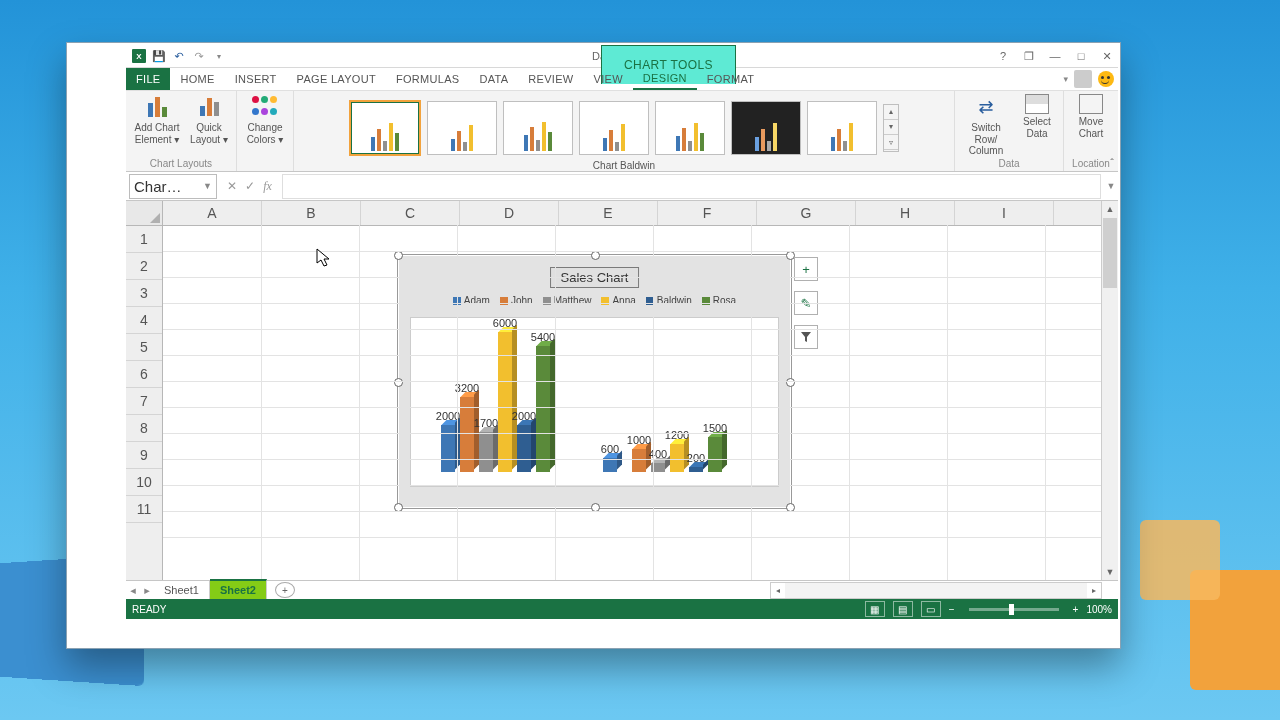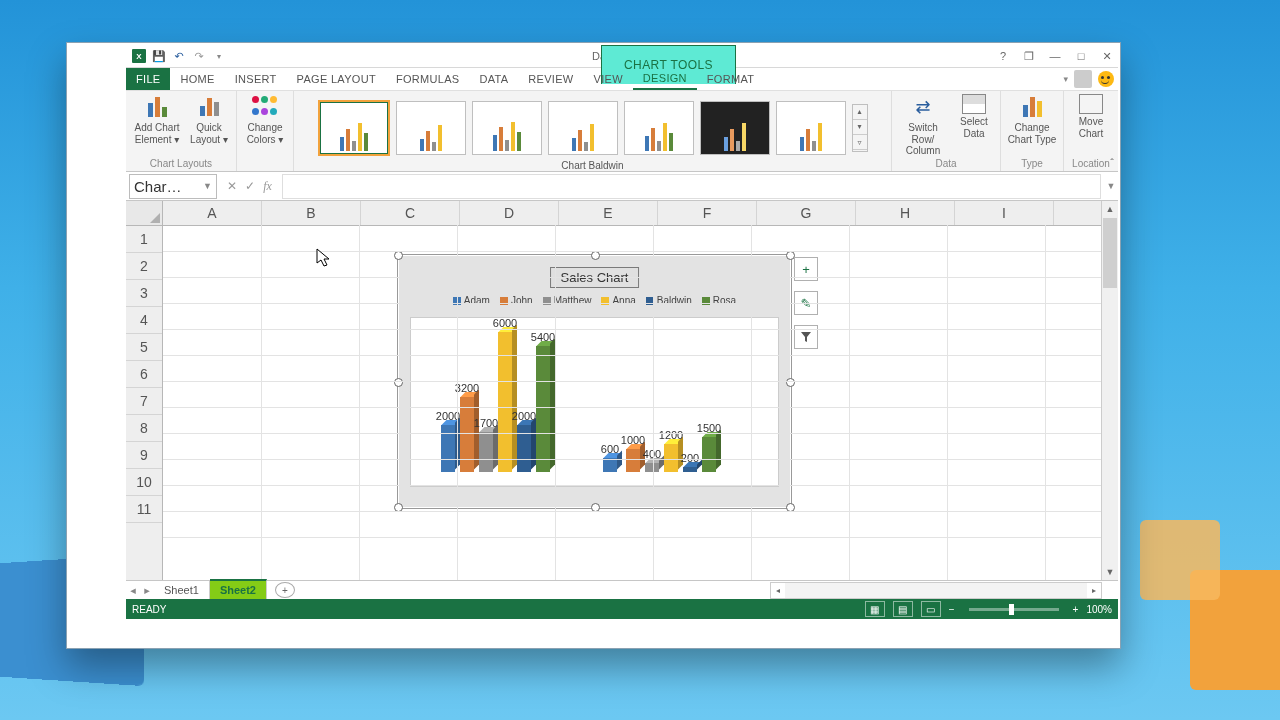--- a/index.html
+++ b/index.html
@@ -288,35 +288,20 @@
 Column</small>
         </div>
         <div class="rbtn" style="width:40px">
           <div class="ic" style="border:1px solid #888;width:22px;height:18px;background:linear-gradient(#ddd 50%,#fff 50%);"></div>
           <small>Select Data</small>
         </div>
       </div>
       <div class="label">Data</div>
     </div>
 
-    <div class="ribbon-group">
-      <div class="items">
-        <div class="rbtn">
-          <div class="ic">
-                <div class="ic-bar">
-                  <span style="height:12px;background:#3e77b5"></span>
-                  <span style="height:20px;background:#d77d3a"></span>
-                  <span style="height:16px;background:#f2bf2e"></span>
-                </div>
-              </div>
-          <small>Change Chart Type</small>
-        </div>
-      </div>
-      <div class="label">Type</div>
-    </div>
 
     <div class="ribbon-group" style="border-right:none">
       <div class="items">
         <div class="rbtn" style="width:42px">
           <div class="ic" style="border:1px solid #888;width:22px;height:18px;"></div>
           <small>Move Chart</small>
         </div>
       </div>
       <div class="label">Location</div>
     </div>
@@ -438,21 +423,21 @@
                     <div class="lbl">2000</div>
                   </div>
                   <div class="bar3d" style="margin-right: 3px;">
                     <div class="face" style="height: 126px; background: rgb(90, 138, 58);"></div>
                     <div class="top" style="background: rgb(90, 138, 58);"></div>
                     <div class="side" style="background: rgb(90, 138, 58); height: 126px;"></div>
                     <div class="lbl">5400</div>
                   </div>
                 </div>
                 <div class="cluster" style="left: 192px;">
-                  <div class="bar3d" style="margin-right: 7px;">
+                  <div class="bar3d" style="margin-right: 13px;">
                     <div class="face" style="height: 14px; background: rgb(62, 119, 181);"></div>
                     <div class="top" style="background: rgb(62, 119, 181);"></div>
                     <div class="side" style="background: rgb(62, 119, 181); height: 14px;"></div>
                     <div class="lbl">600</div>
                   </div>
                   <div class="bar3d" style="margin-right: 3px;">
                     <div class="face" style="height: 23.3333px; background: rgb(215, 125, 58);"></div>
                     <div class="top" style="background: rgb(215, 125, 58);"></div>
                     <div class="side" style="background: rgb(215, 125, 58); height: 23.3333px;"></div>
                     <div class="lbl">1000</div>

